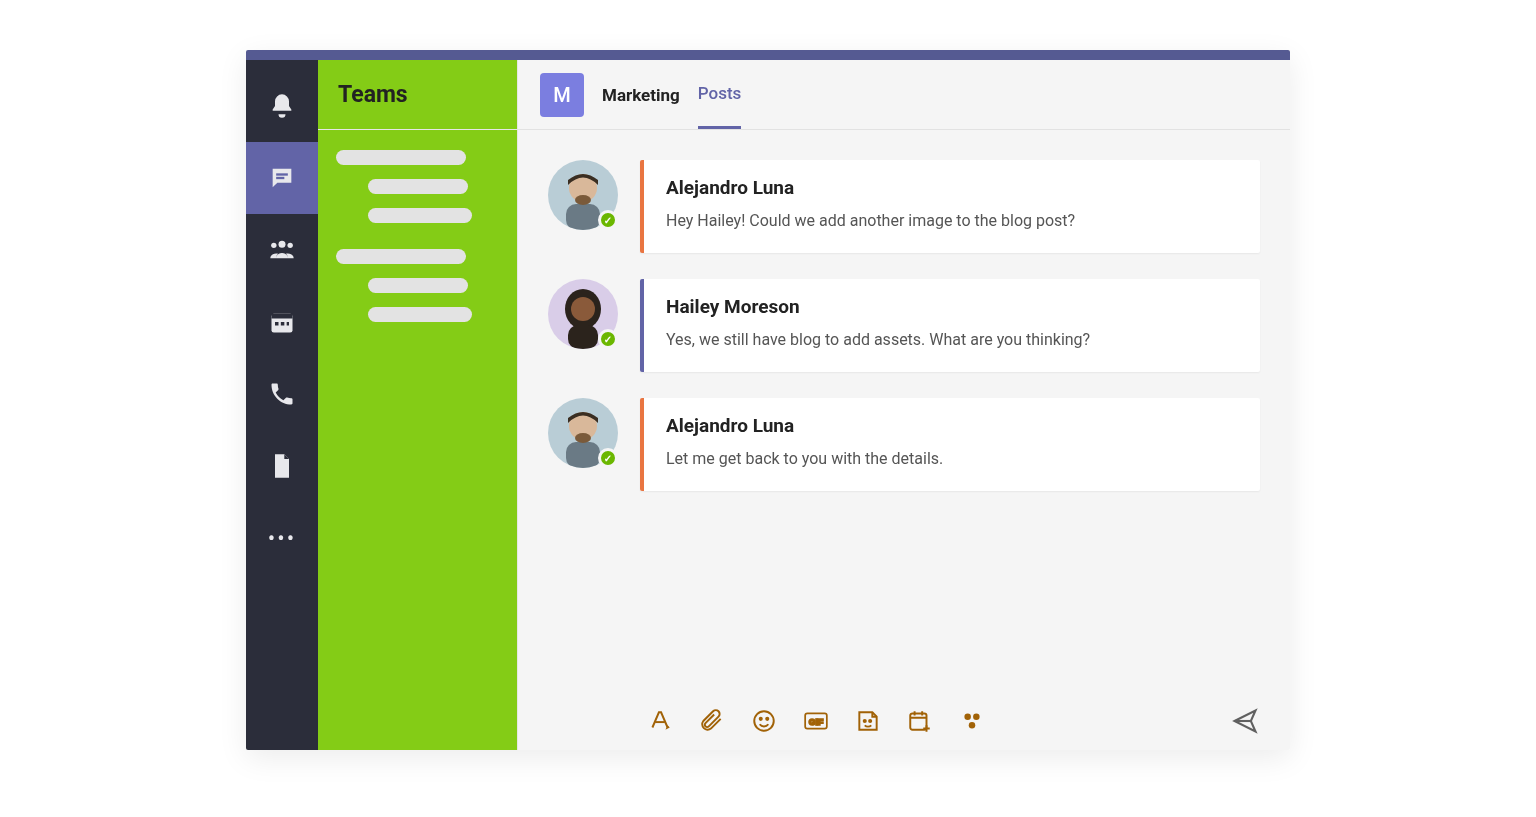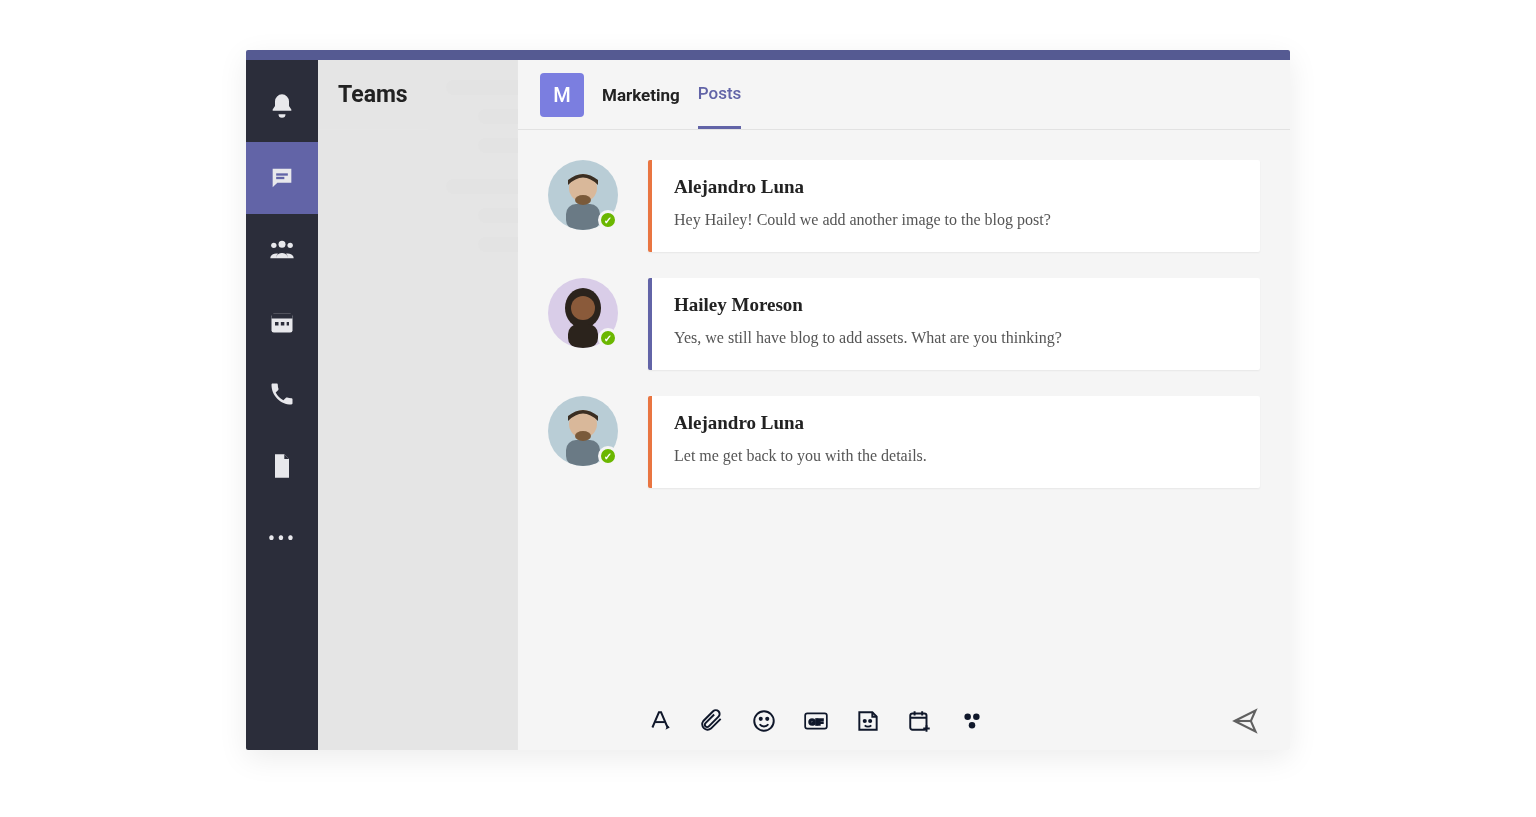--- a/index.html
+++ b/index.html
@@ -51,22 +51,23 @@
   }
   .rail-item.active {
     background: #6264a7;
   }
   .rail-item svg { width: 28px; height: 28px; }
   .rail-more { font-size: 22px; letter-spacing: 2px; color: #e8e8ec; }
 
   .sidebar {
     width: 200px;
     border-right: 1px solid #e6e6e6;
-    background: #e5e5e5;
-    display: flex;
+    background: #84cc16;
+    display: flex;
+    flex-direction: column;
   }
   .sidebar-header {
     height: 70px;
     display: flex;
     align-items: center;
     padding: 0 20px;
     border-bottom: 1px solid #e6e6e6;
     font-size: 23px;
     font-weight: 700;
     color: #222;
@@ -134,24 +135,23 @@
     background: #6264a7;
   }
 
   .thread {
     flex: 1;
     padding: 30px 30px 8px 30px;
     overflow-y: auto;
   }
   .post {
     display: flex;
-    gap: 30px;
+    gap: 22px;
     margin-bottom: 26px;
     align-items: flex-start;
-    font-family: Liberation Serif, serif;
   }
   .avatar-wrap {
     position: relative;
     width: 70px;
     flex-shrink: 0;
   }
   .avatar {
     width: 70px;
     height: 70px;
     border-radius: 50%;
@@ -208,21 +208,21 @@
     gap: 28px;
   }
   .compose-icons {
     display: flex;
     gap: 24px;
     align-items: center;
   }
   .compose-icon {
     width: 28px;
     height: 28px;
-    color: #0f172a;
+    color: #a16207;
     cursor: pointer;
     display: flex;
     align-items: center;
     justify-content: center;
   }
   .compose-icon svg { width: 26px; height: 26px; }
   .spacer { flex: 1; }
   .send-icon {
     width: 30px; height: 30px;
     color: #606060;

